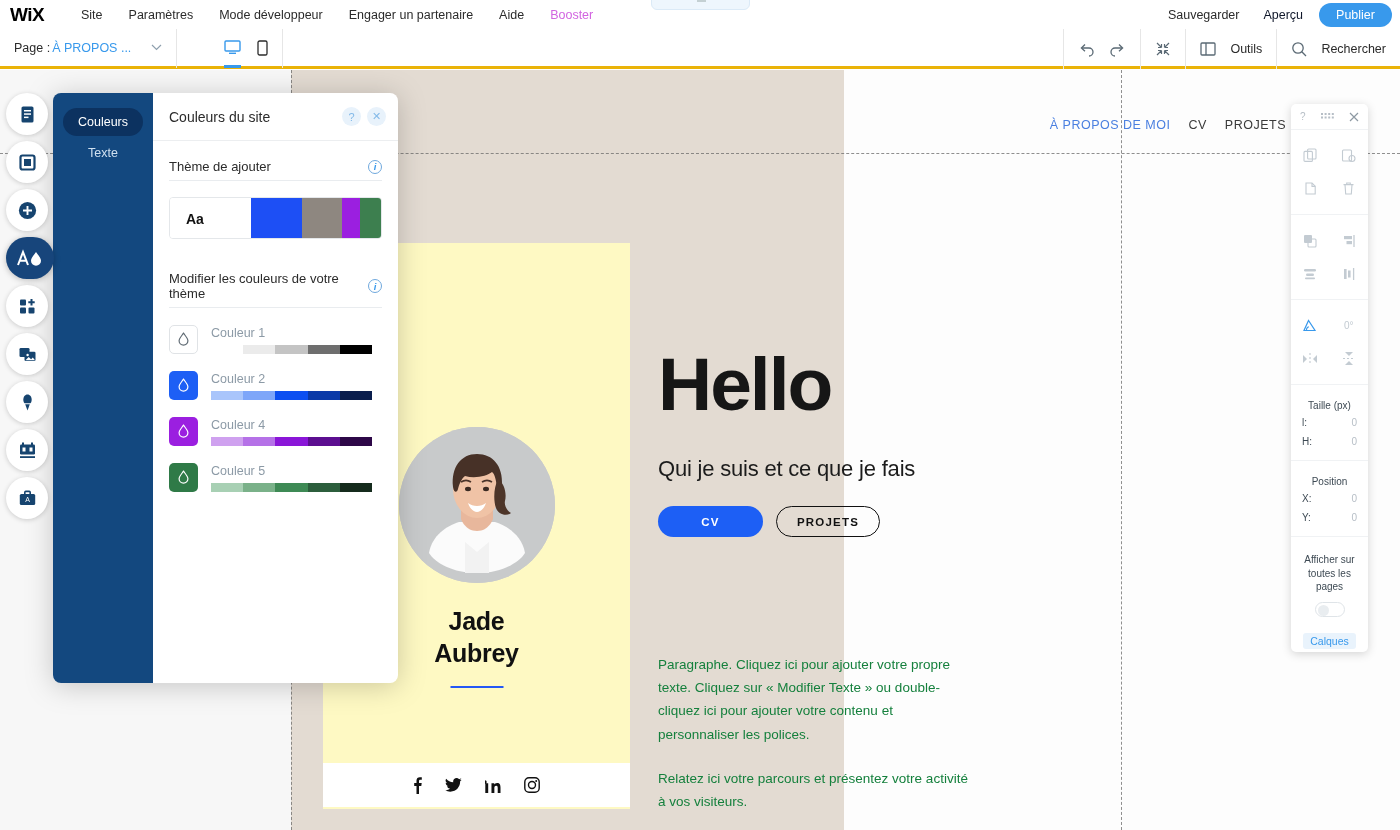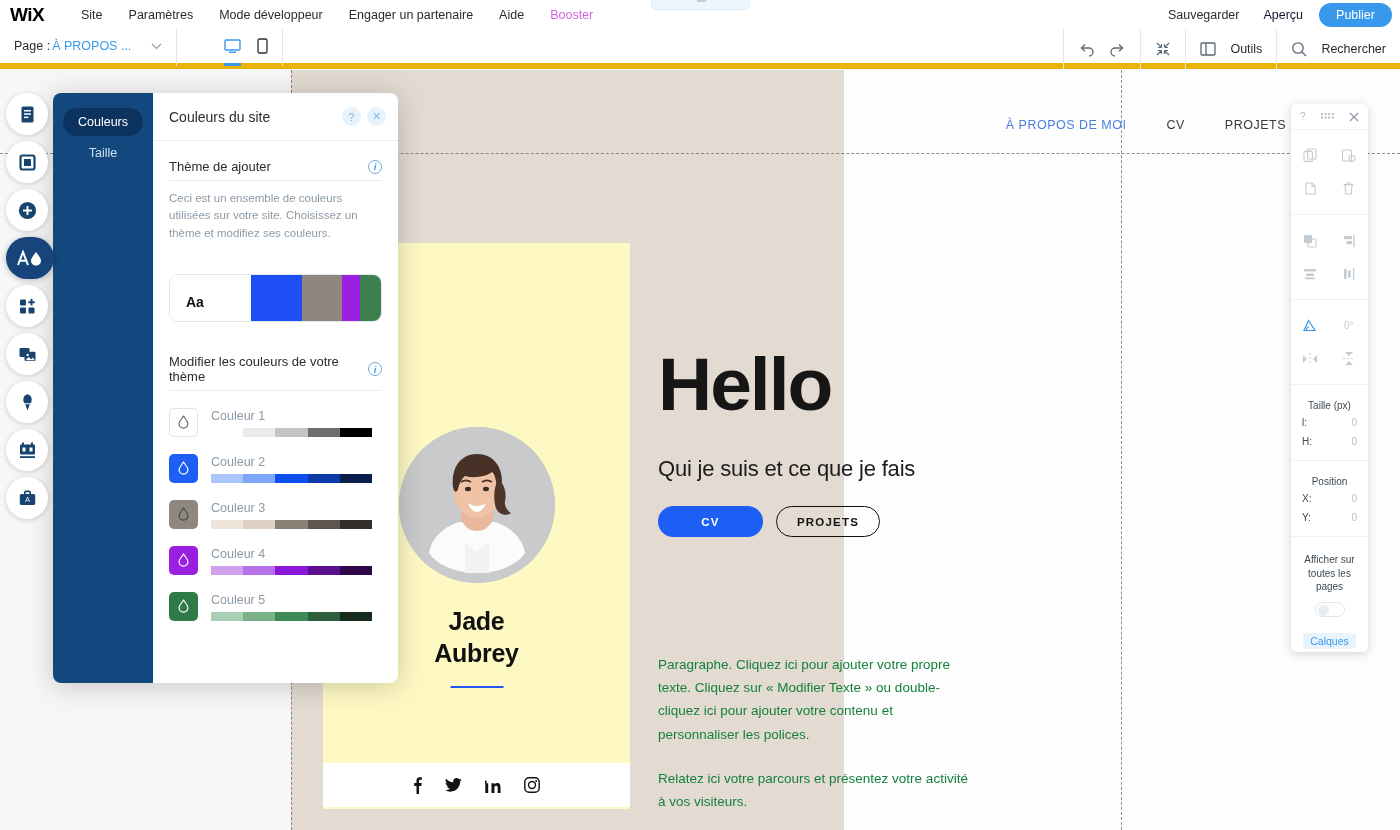--- a/index.html
+++ b/index.html
@@ -44,21 +44,21 @@
     z-index: 61;
   }
   .toptab-ghost::after {
     content: ""; position: absolute; left: 45px; top: 9px; width: 9px; height: 4px;
     background: #9aa; opacity: .5;
   }
 
   
   .secbar {
     position: absolute; left: 0; top: 29px; width: 1400px; height: 40px;
-    background: #fff; border-bottom: 6px solid #eab308;
+    background: #fff; border-bottom: 3px solid #eab308;
     display: flex; align-items: center; z-index: 59; gap: 33px;
   }
   .page-selector {
     display: flex; align-items: center; width: 177px;
     padding-left: 14px; height: 40px; border-right: 1px solid #e6e6e6; cursor: pointer;
   }
   .page-selector .lbl { font-size: 12.5px; color: #2b2b2b; }
   .page-selector .val { font-size: 12.5px; color: #3899ec; margin-left: 2px; }
   .page-selector .chev {
     margin-left: auto; margin-right: 14px; color: #8fa0ae; font-size: 11px;
@@ -91,21 +91,21 @@
     position: absolute; top: 0; height: 760px; width: 0;
     border-left: 1px dashed #6b6b6b; opacity: .75;
   }
   .guide-h {
     position: absolute; left: 0; width: 1400px; height: 0;
     border-top: 1px dashed #6b6b6b; opacity: .75;
   }
 
   
   .site-nav {
-    position: absolute; top: 48px; right: 114px; display: flex; gap: 40px;
+    position: absolute; top: 48px; right: 114px; display: flex; gap: 18px;
     font-size: 12.5px; letter-spacing: .5px; color: #3a3a3a; z-index: 5;
   }
   .site-nav .active { color: #4a7fe0; }
 
   
   .profile-card {
     position: absolute; left: 323px; top: 173px; width: 307px; height: 566px;
     background: #fef9c3; z-index: 6;
   }
   .avatar-wrap {
@@ -205,22 +205,22 @@
     border-bottom: 1px solid #e9ecef;
   }
   .sec-title { font-size: 13px; color: #2b2b2b; flex: 1; }
   .info-i {
     width: 14px; height: 14px; border-radius: 50%; border: 1px solid #6fa8dd;
     color: #3899ec; font-size: 9.5px; font-style: italic; font-weight: bold;
     display: flex; align-items: center; justify-content: center;
   }
   .sec-desc { font-size: 11.5px; color: #8c9aa6; line-height: 1.52; margin-top: 9px; }
   .theme-preview {
-    margin-top: 32px; height: 48px; display: flex;
-    border: 1px solid #e4e7ea; border-radius: 9px; overflow: hidden;
+    margin-top: 16px; height: 42px; display: flex;
+    border: 1px solid #e4e7ea; border-radius: 4px; overflow: hidden;
   }
   .theme-aa {
     width: 88px; background: #fff; display: flex; align-items: flex-end;
     padding: 0 0 11px 16px; font-size: 14px; font-weight: bold; color: #111;
   }
   .theme-sw { height: 100%; }
   .sec-title-row2 { margin-top: 32px; }
   .color-row { display: flex; align-items: flex-start; margin-top: 17px; }
   .drop-btn {
     width: 29px; height: 29px; border-radius: 5px; display: flex;
@@ -504,35 +504,34 @@
           <rect x="1.8" y="5" width="15.4" height="11" rx="1.6" fill="currentColor"></rect>
           <path d="M6.8 5V3.4a1 1 0 011-1h3.4a1 1 0 011 1V5" stroke="currentColor" stroke-width="1.6" fill="none"></path>
           <text x="9.5" y="13.3" font-size="7" fill="#fff" text-anchor="middle" font-family="Liberation Sans">A</text>
         </svg>
     </div>
   </div>
 
   <div class="panel">
     <div class="panel-left">
       <div class="panel-tab active">Couleurs</div>
-      <div class="panel-tab">Taille</div>
+      <div class="panel-tab">Texte</div>
     </div>
     <div class="panel-right">
       <div class="panel-head">
         <div class="panel-title">Couleurs du site</div>
         <div class="round-btn">?</div>
         <div class="round-btn">✕</div>
       </div>
       <div class="panel-body">
 
         <div class="sec-title-row">
           <div class="sec-title">Thème de ajouter</div>
           <div class="info-i">i</div>
         </div>
-        <div class="sec-desc">Ceci est un ensemble de couleurs utilisées sur votre site. Choisissez un thème et modifiez ses couleurs.</div>
 
         <div class="theme-preview">
           <div class="theme-aa">Aa</div>
           <div class="theme-sw" style="width:56px;background:#1d4ff5"></div>
           <div class="theme-sw" style="width:45px;background:#8e8780"></div>
           <div class="theme-sw" style="width:20px;background:#9b1fe0"></div>
           <div class="theme-sw" style="width:23px;background:#3d7f4f"></div>
         </div>
 
         <div class="sec-title-row sec-title-row2">
@@ -569,37 +568,20 @@
             <div class="shades">
               <span style="background:#a9c5fb"></span>
                 <span style="background:#7ea6f9"></span>
                 <span style="background:#0c4ff1"></span>
                 <span style="background:#0b3aa8"></span>
                 <span style="background:#0a1e4d"></span>
             </div>
           </div>
         </div>
 
-        <div class="color-row">
-          <div class="drop-btn" style="background:#8e8780">
-            <svg width="13" height="15" viewBox="0 0 13 15">
-                <path d="M6.5 1.2C9 4.6 10.9 6.6 10.9 8.7a4.4 4.4 0 01-8.8 0C2.1 6.6 4 4.6 6.5 1.2z" stroke="#4b4741" stroke-width="1.2" fill="none"></path>
-              </svg>
-          </div>
-          <div class="color-info">
-            <div class="color-name">Couleur 3</div>
-            <div class="shades">
-              <span style="background:#f0e5da"></span>
-                <span style="background:#ddd0c2"></span>
-                <span style="background:#8a8075"></span>
-                <span style="background:#5e564e"></span>
-                <span style="background:#332f2b"></span>
-            </div>
-          </div>
-        </div>
 
         <div class="color-row">
           <div class="drop-btn" style="background:#9b1fe0">
             <svg width="13" height="15" viewBox="0 0 13 15">
                 <path d="M6.5 1.2C9 4.6 10.9 6.6 10.9 8.7a4.4 4.4 0 01-8.8 0C2.1 6.6 4 4.6 6.5 1.2z" stroke="#ffffff" stroke-width="1.2" fill="none"></path>
               </svg>
           </div>
           <div class="color-info">
             <div class="color-name">Couleur 4</div>
             <div class="shades">

